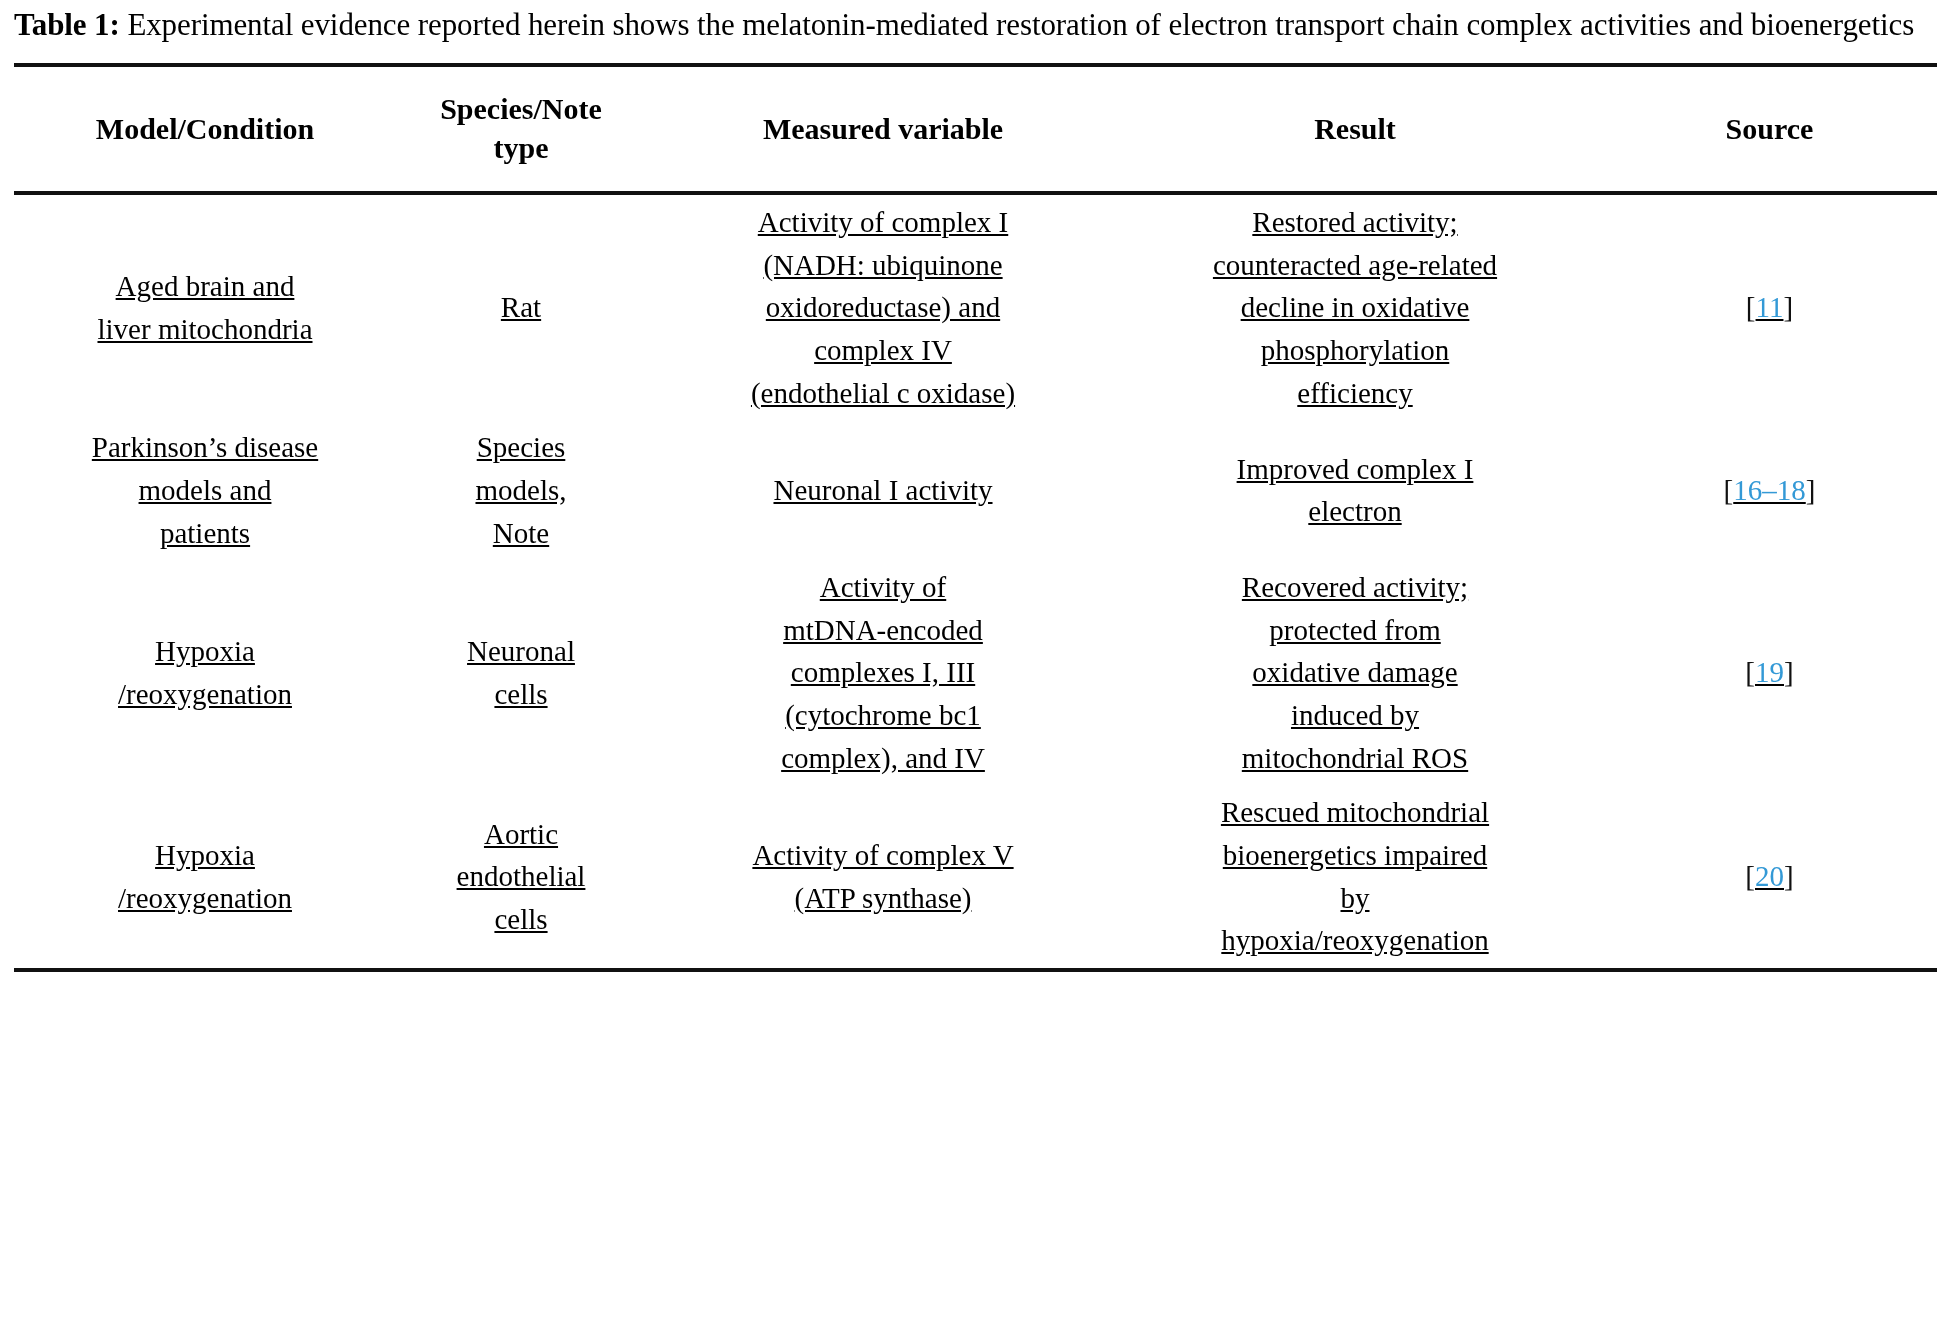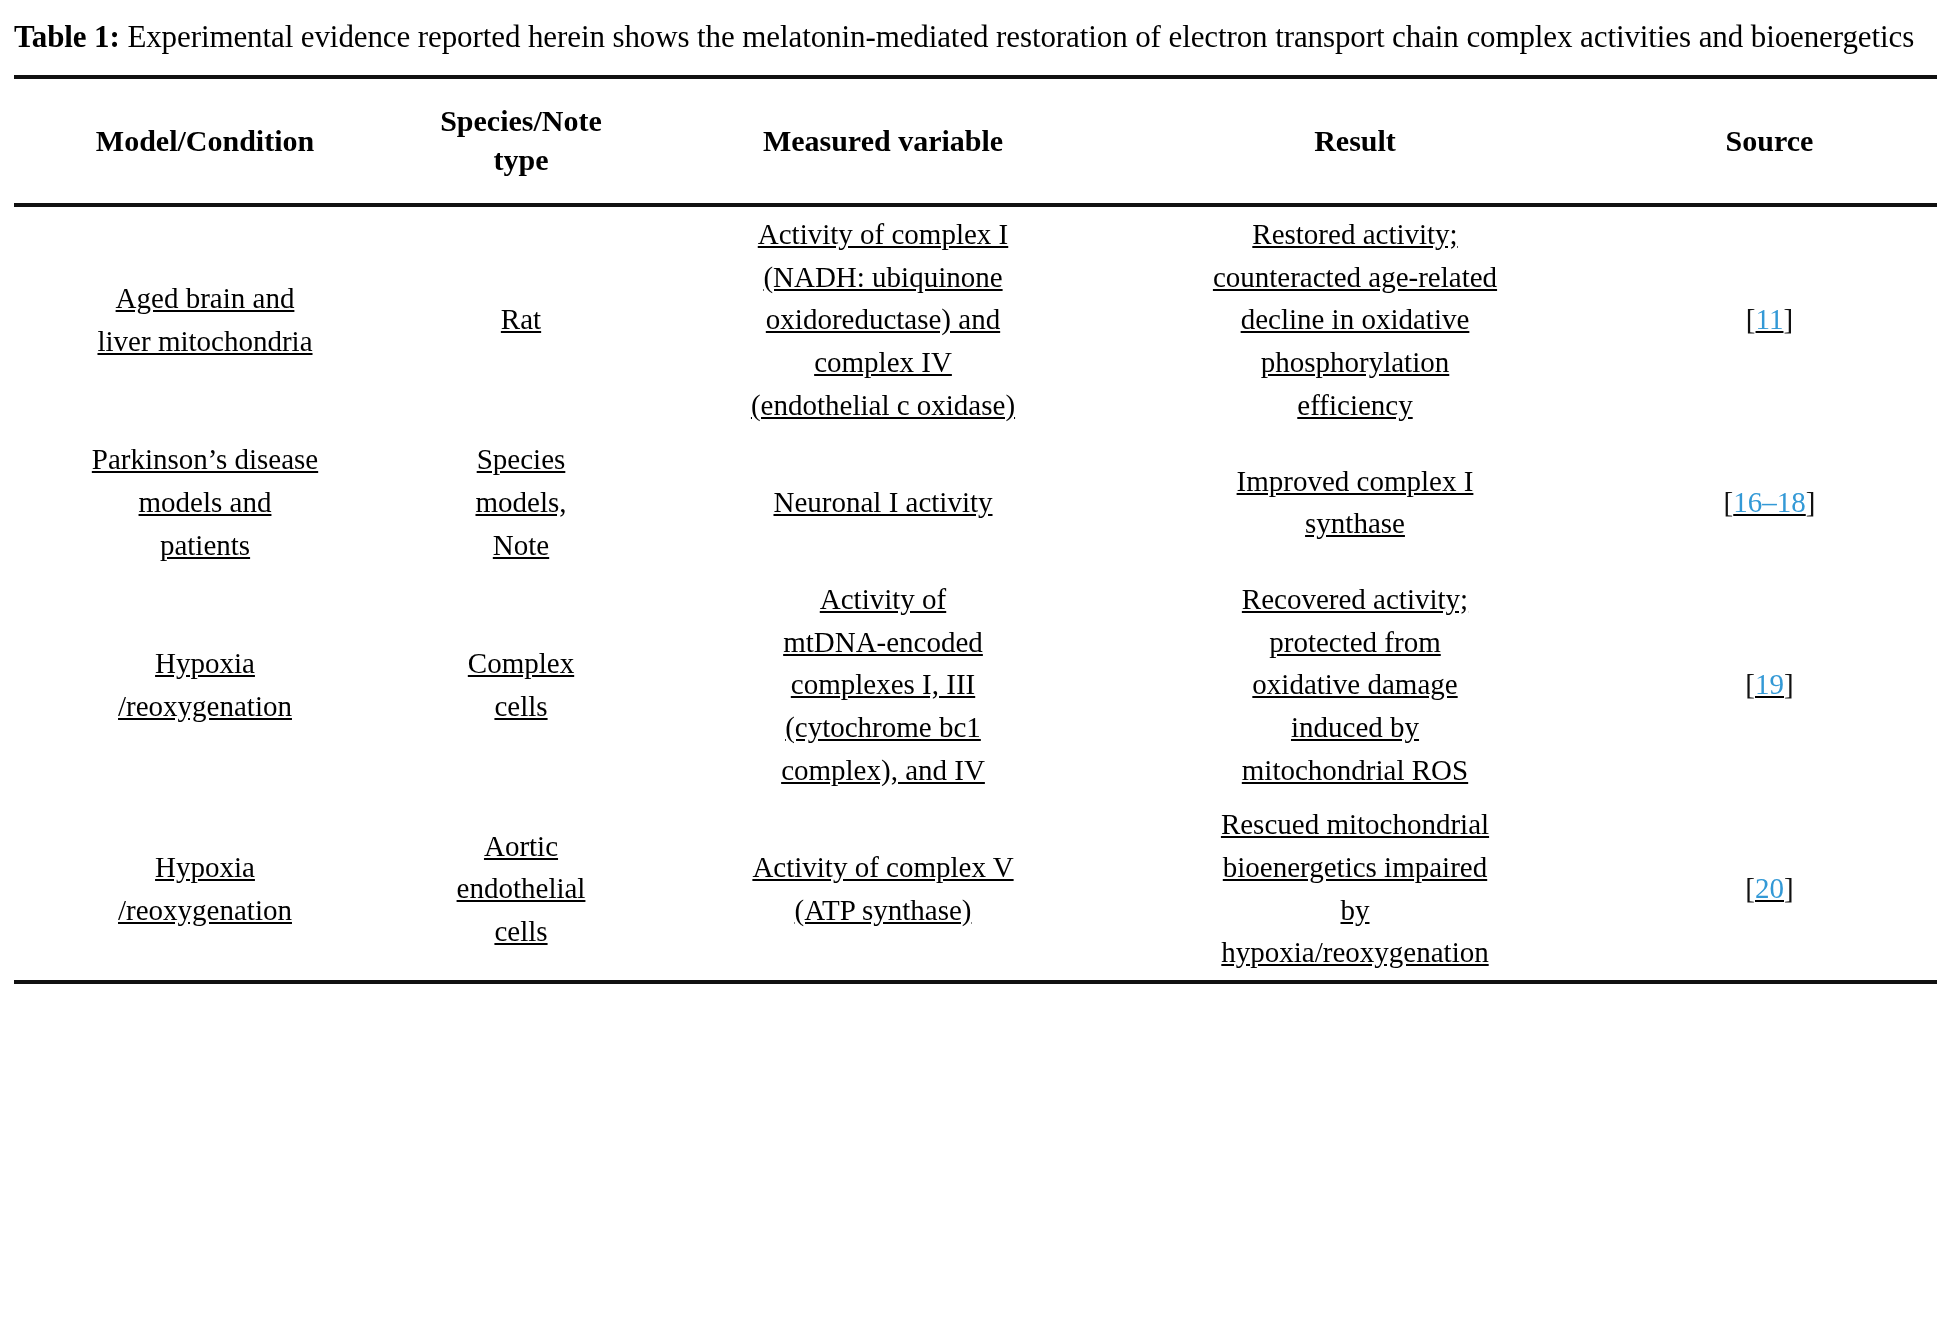--- a/index.html
+++ b/index.html
@@ -12,21 +12,21 @@
     height: 1324px;
     font-family: "Liberation Serif", "DejaVu Serif", serif;
     color: #000000;
     overflow: hidden;
   }
   .page {
     position: relative;
     width: 1951px;
     height: 1324px;
     box-sizing: border-box;
-    padding: 12px 10px;
+    padding: 0 10px;
   }
 
   
   .caption {
     font-size: 31px;
     line-height: 1.33;
     padding: 4px 6px 0 4px;
     letter-spacing: -0.1px;
     width: 1935px;
     box-sizing: border-box;
@@ -206,38 +206,38 @@
           </span>
         </td>
         <td>
           <span class="lines">
             <span>Neuronal I activity</span>
           </span>
         </td>
         <td>
           <span class="lines">
             <span>Improved complex I</span>
-            <span>synthase</span>
+            <span>electron</span>
           </span>
         </td>
         <td>
           <span class="ref"><span class="brk">[</span><span class="num">16–18</span><span class="brk">]</span></span>
         </td>
       </tr>
 
       <tr>
         <td>
           <span class="lines">
             <span>Hypoxia</span>
             <span>/reoxygenation</span>
           </span>
         </td>
         <td>
           <span class="lines">
-            <span>Complex</span>
+            <span>Neuronal</span>
             <span>cells</span>
           </span>
         </td>
         <td>
           <span class="lines">
             <span>Activity of</span>
             <span>mtDNA-encoded</span>
             <span>complexes I, III</span>
             <span>(cytochrome bc1</span>
             <span>complex), and IV</span>

